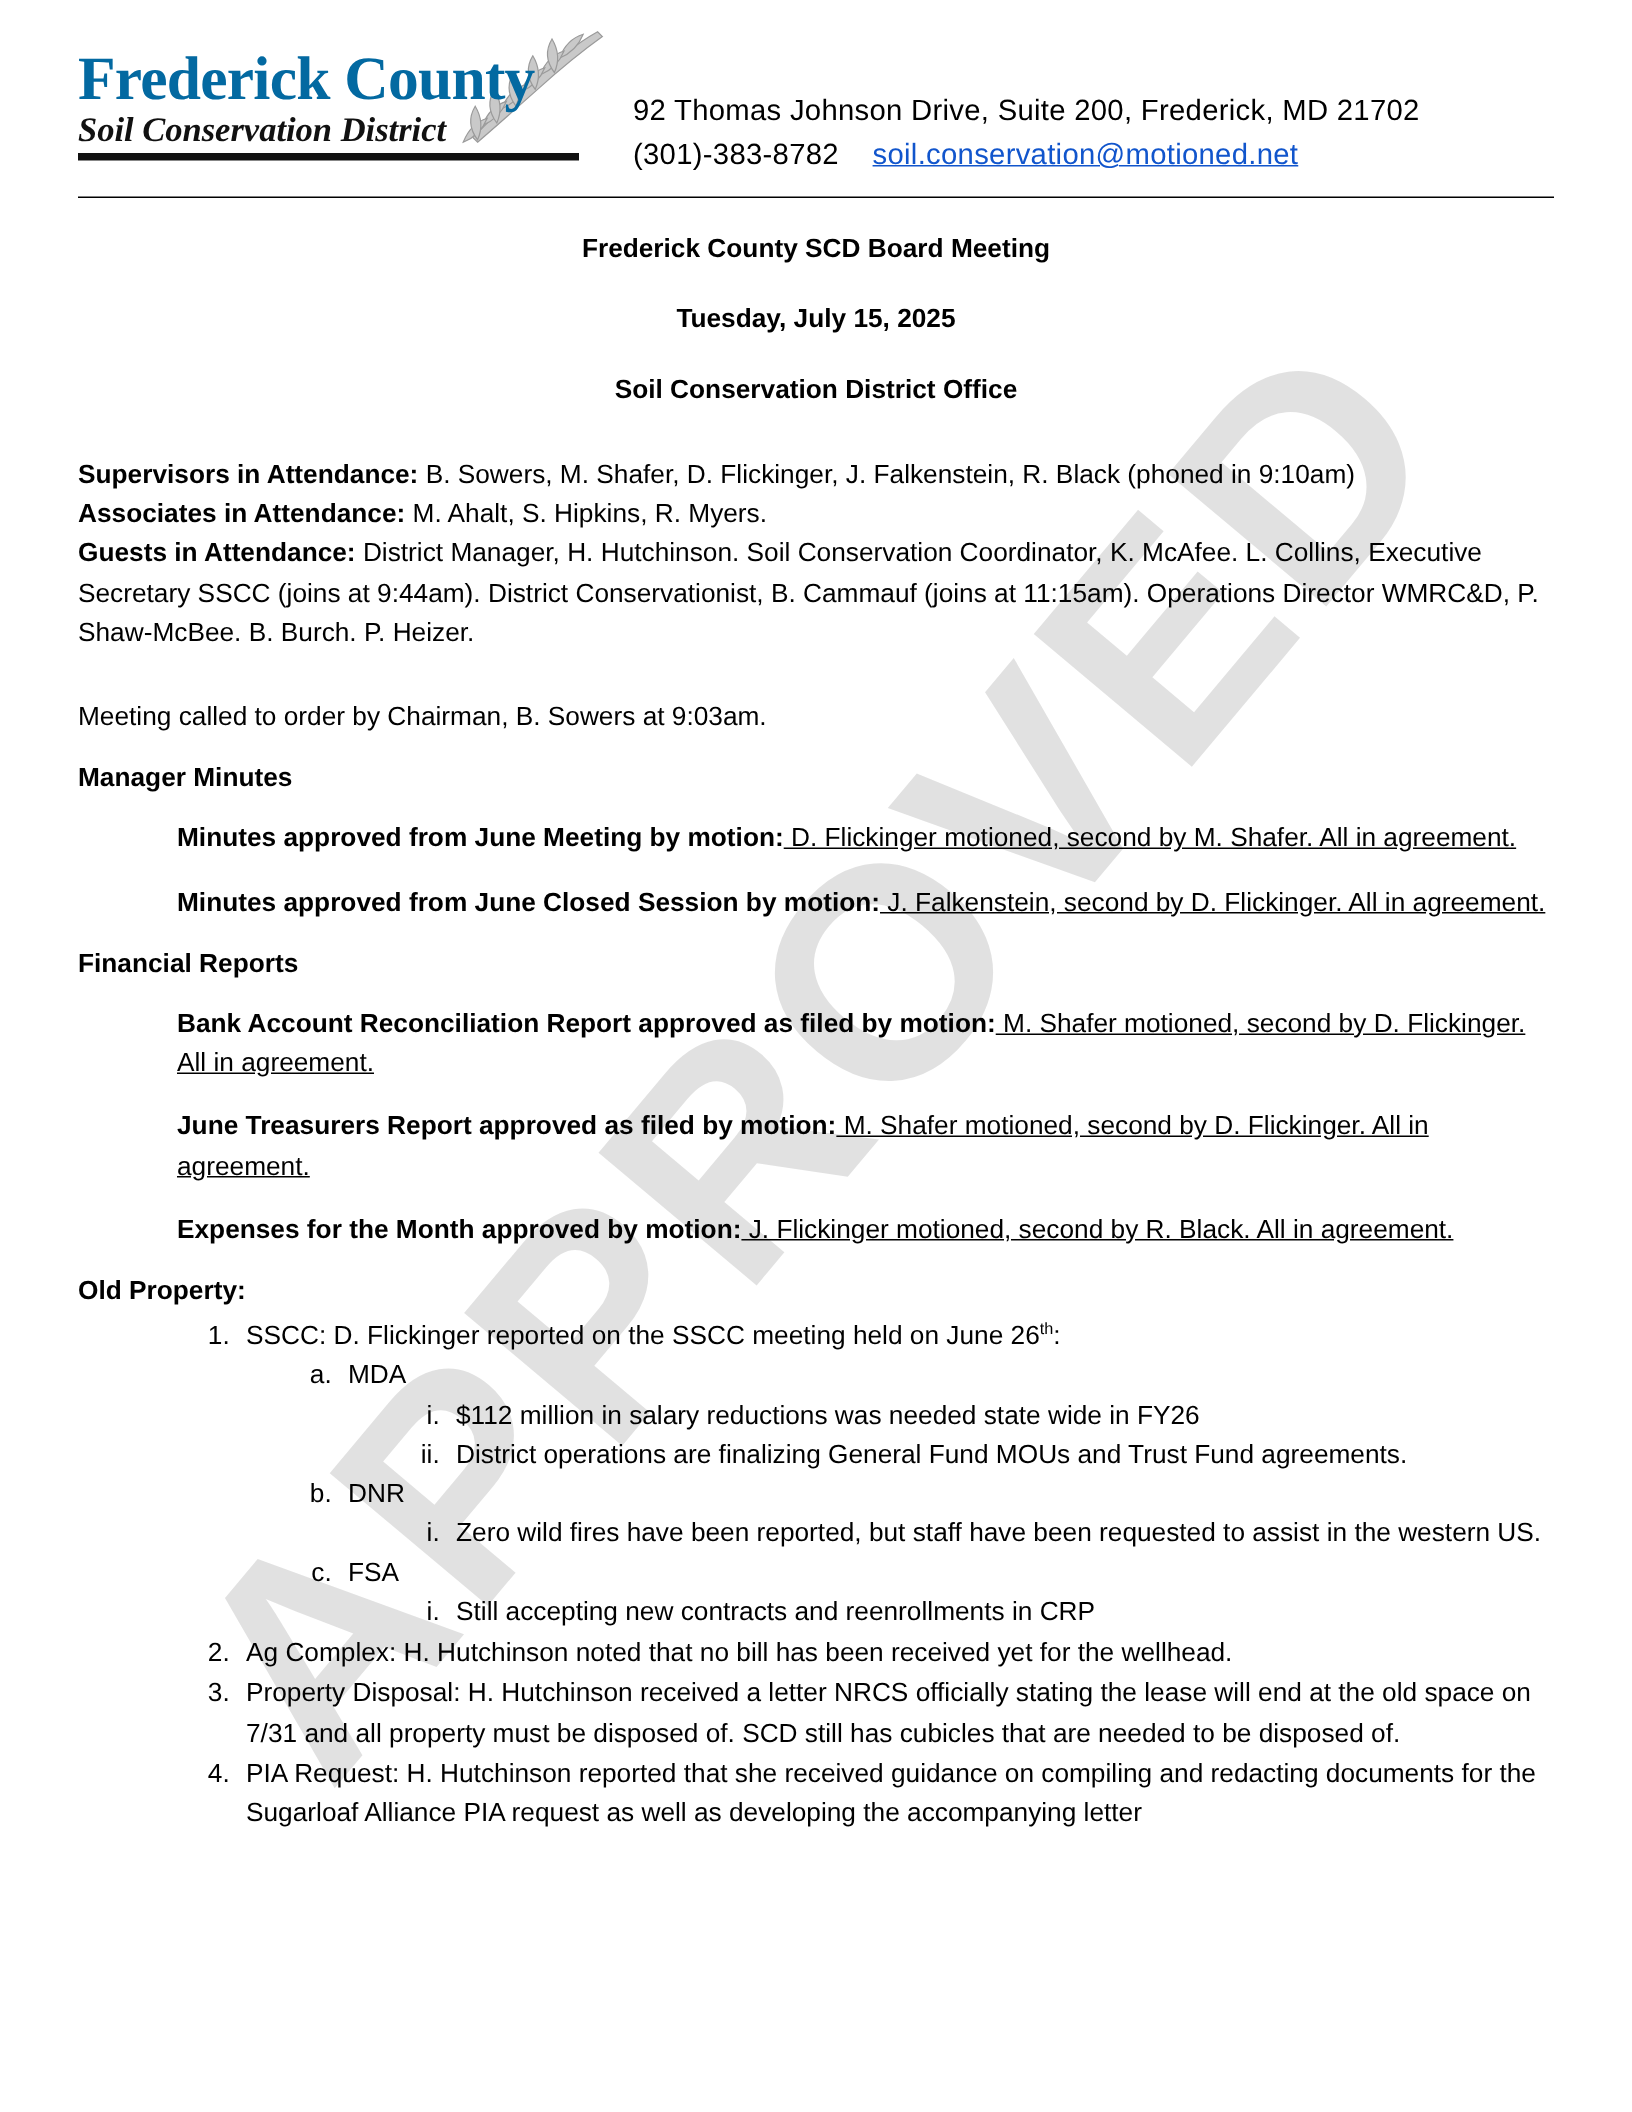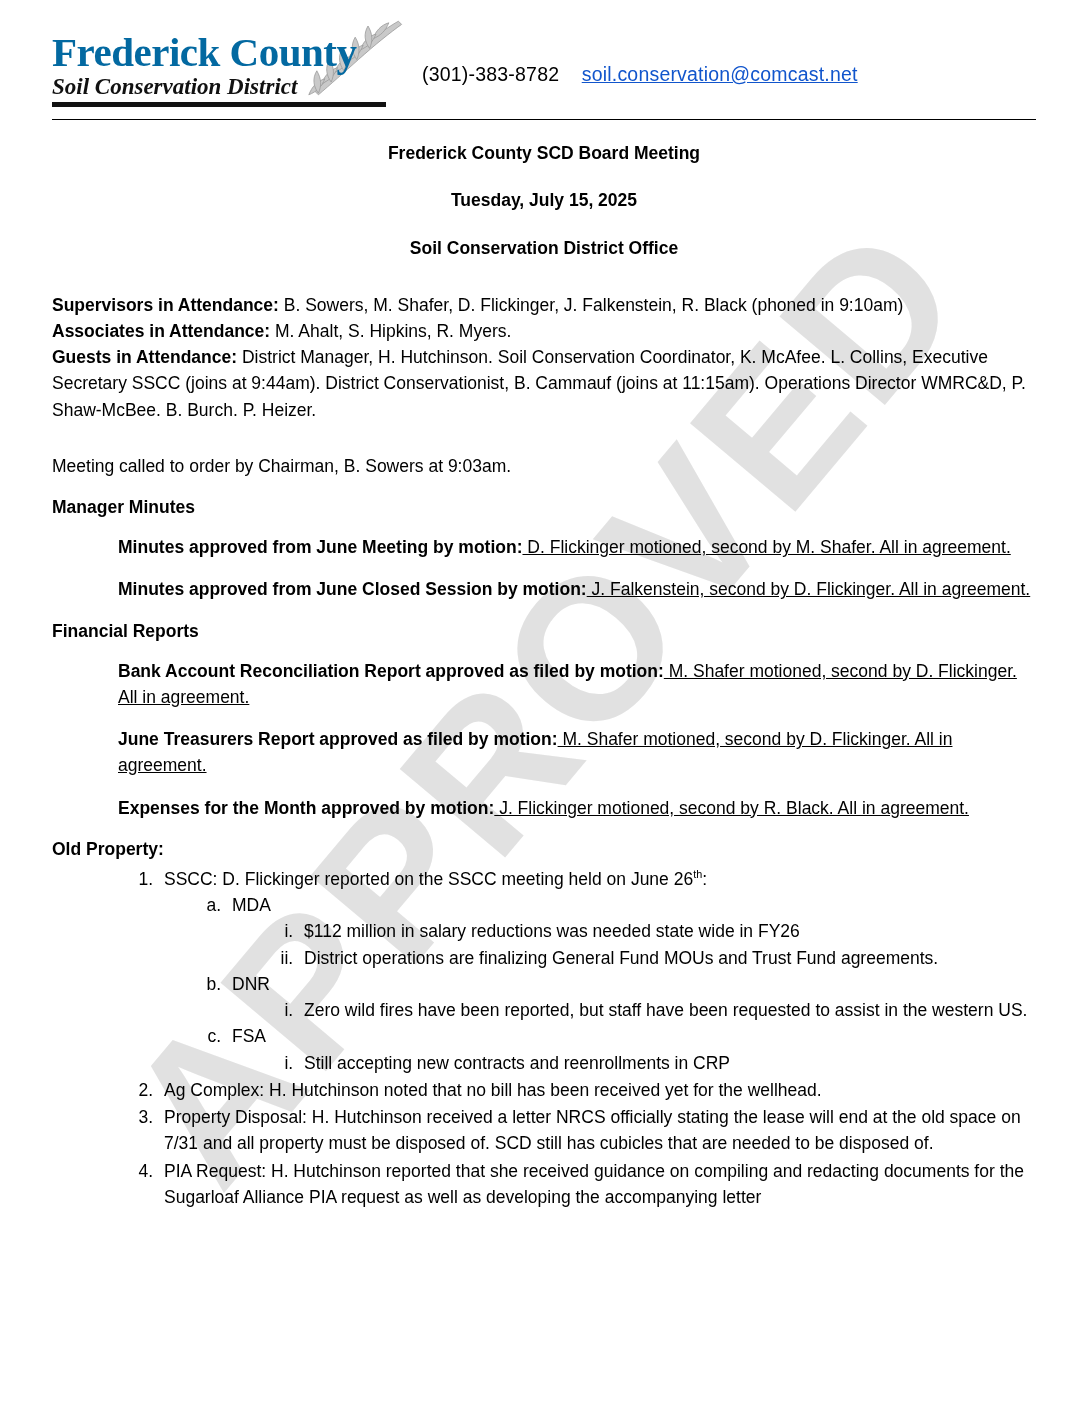--- a/index.html
+++ b/index.html
@@ -196,24 +196,25 @@
             <path d="M118 38 C124 48 124 57 120 66 C114 58 112 48 118 38 Z"></path>
             <path d="M102 52 C108 62 108 71 104 80 C98 72 96 62 102 52 Z"></path>
             <path d="M86 66 C92 76 92 85 88 94 C82 86 80 76 86 66 Z"></path>
           </g>
         </svg>
         <div class="logo-title">Frederick County</div>
         <div class="logo-sub">Soil Conservation District</div>
         <div class="logo-rule"></div>
       </div>
       <div class="contact-block">
+        <div class="contact-line">92 Thomas Johnson Drive, Suite 200, Frederick, MD 21702</div>
         <div class="contact-line">
           <span>(301)-383-8782</span>
           &nbsp;&nbsp;
-          <a class="email-link" href="#">soil.conservation@comcast.net</a>
+          <a class="email-link" href="#">soil.conservation@motioned.net</a>
         </div>
       </div>
     </div>
     <div class="header-rule"></div>
 
     <div class="doc-title">Frederick County SCD Board Meeting</div>
     <div class="doc-title">Tuesday, July 15, 2025</div>
     <div class="doc-title">Soil Conservation District Office</div>
 
     <div class="para-block">

